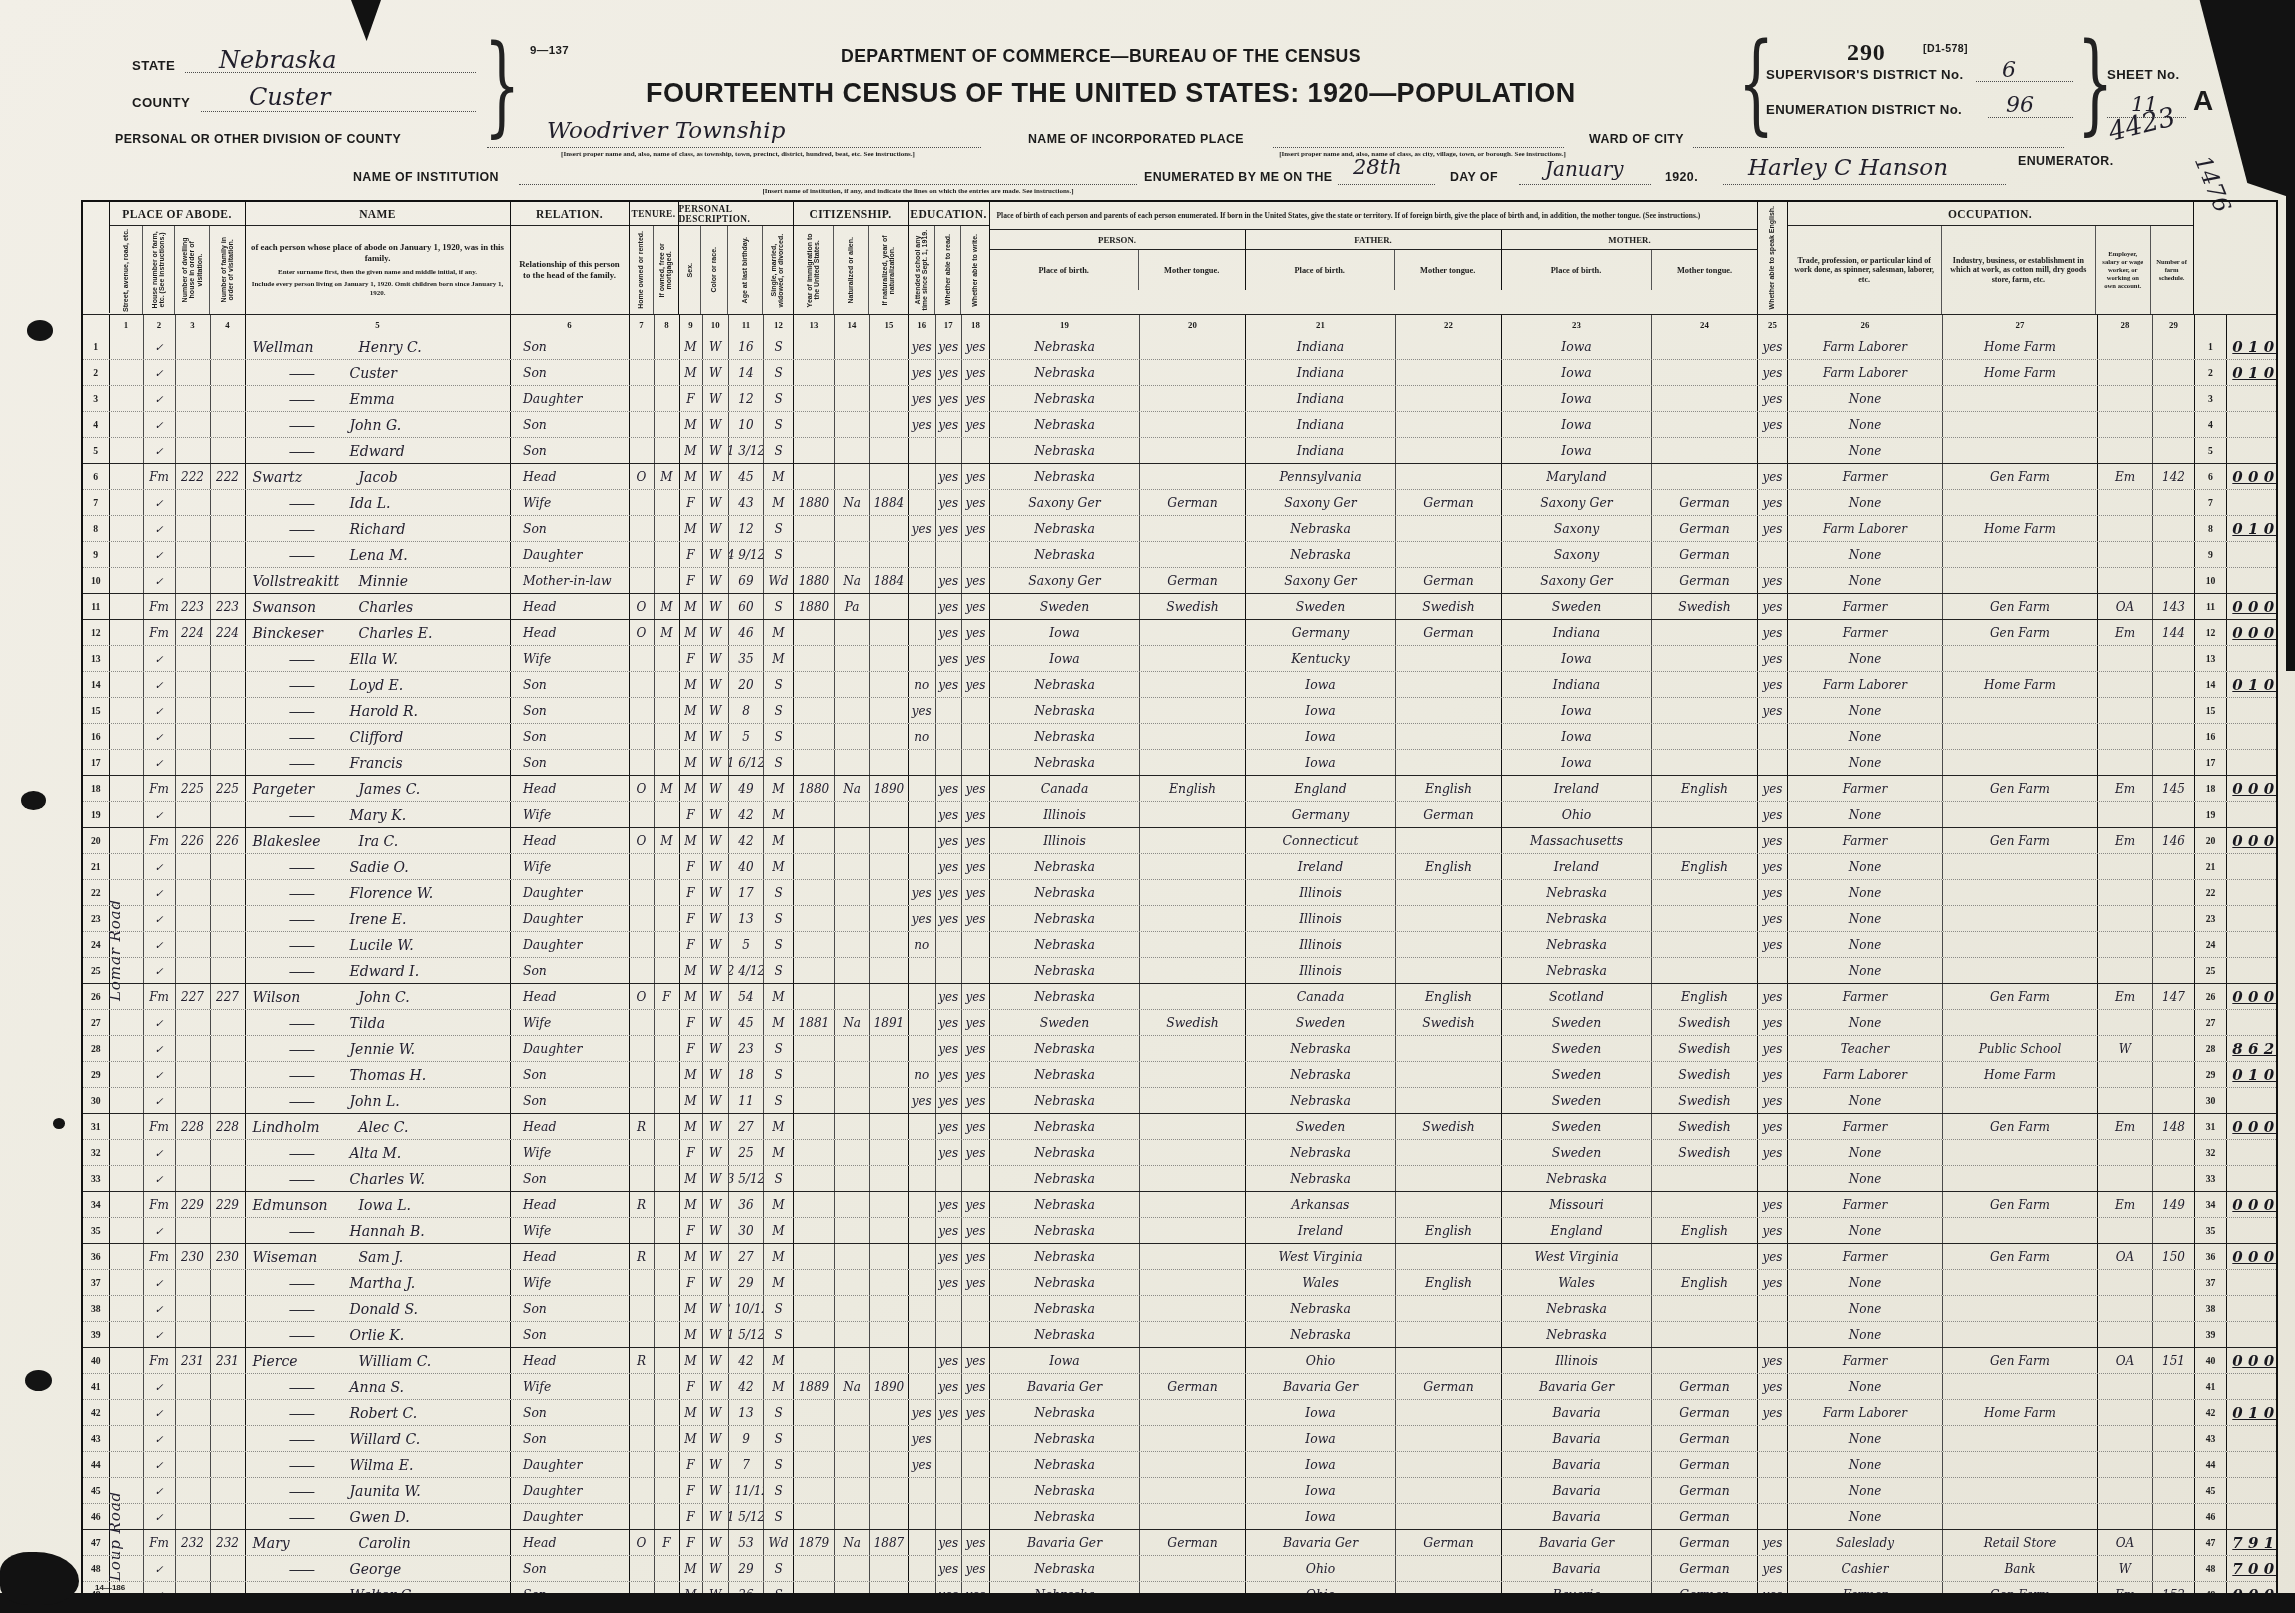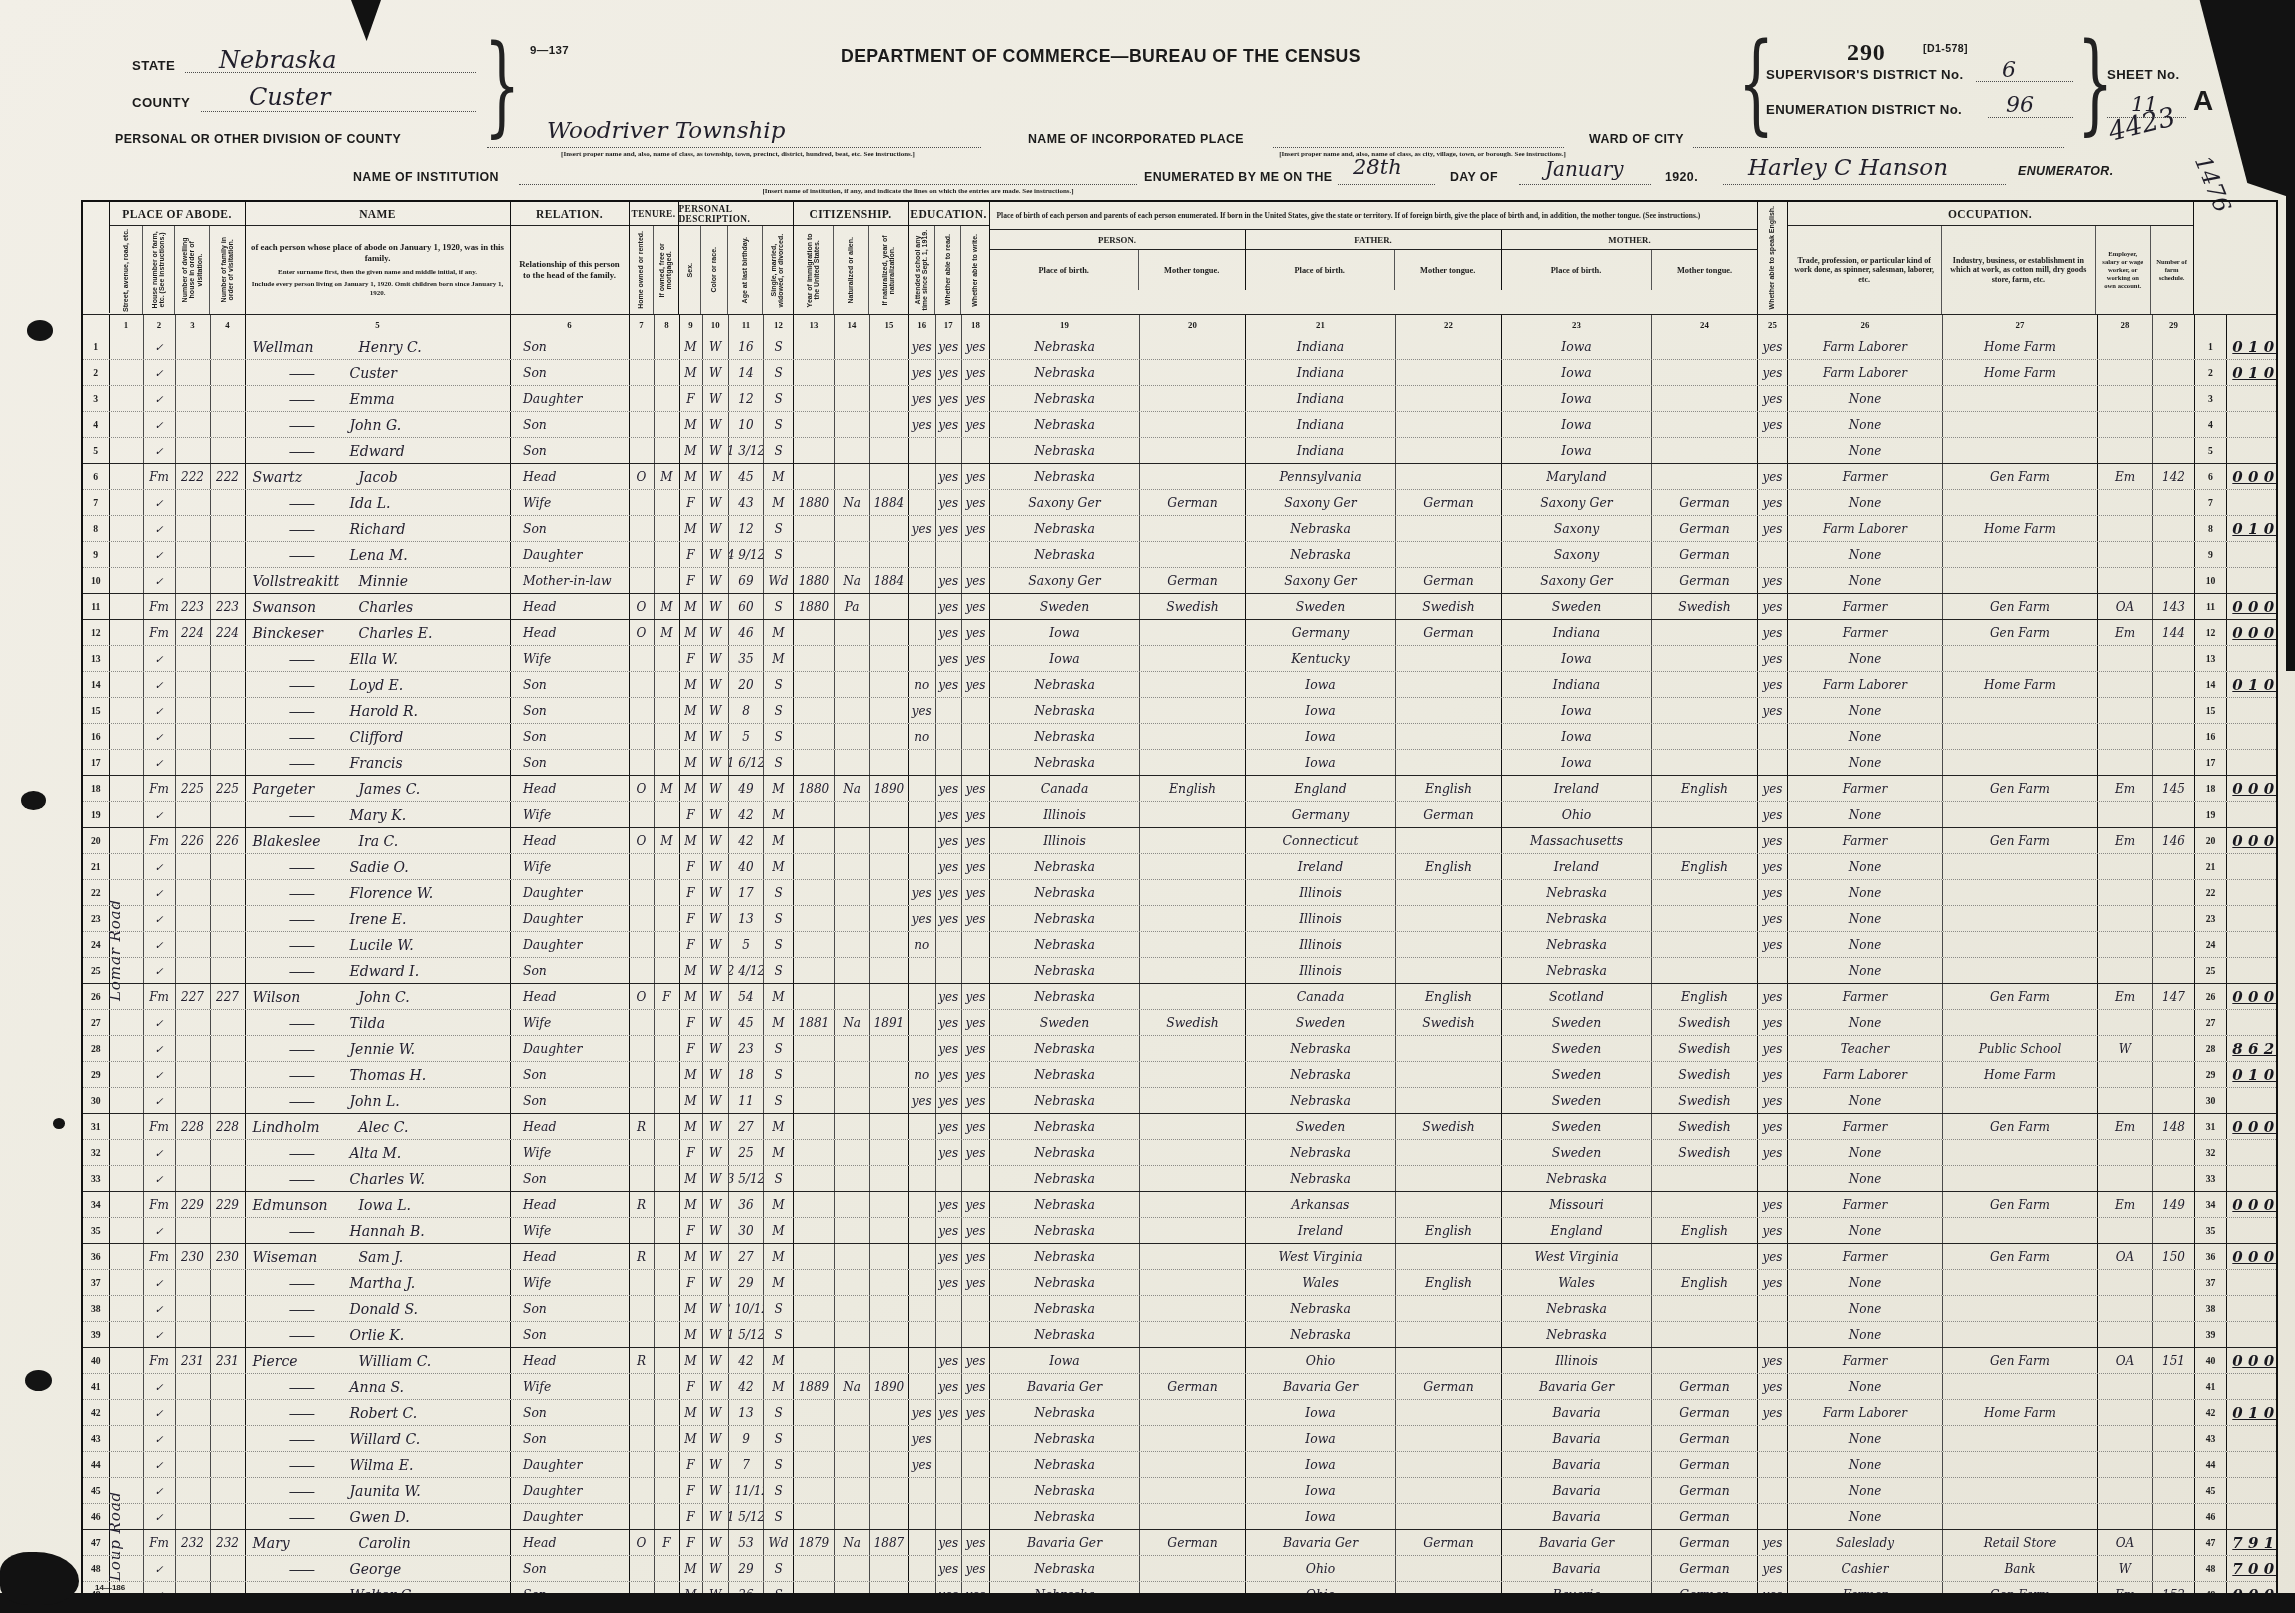--- a/index.html
+++ b/index.html
@@ -58,20 +58,21 @@
 </style>
 </head>
 <body>
 
 <div class="page">
 
   <div class="abs pr lbl" style="left:530px;top:44px;font-size:11.5px;">9—137</div>
   <div class="abs pr lbl" style="left:841px;top:46px;font-size:17.7px;">DEPARTMENT OF COMMERCE—BUREAU OF THE CENSUS</div>
   <div class="abs stamp" style="left:1847px;top:39px;">290</div>
   <div class="abs pr lbl" style="left:1923px;top:42px;font-size:10.6px;">[D1-578]</div>
+  <div class="abs pr lbl" style="left:646px;top:78px;font-size:27px;letter-spacing:0.4px;">FOURTEENTH CENSUS OF THE UNITED STATES: 1920—POPULATION</div>
 
   <div class="abs pr lbl" style="left:132px;top:58px;font-size:13.2px;">STATE</div>
   <div class="abs dot" style="left:185px;top:72px;width:291px;"></div>
   <div class="abs hw" style="left:219px;top:46px;font-size:24px;">Nebraska</div>
   <div class="abs pr lbl" style="left:132px;top:95px;font-size:13.2px;">COUNTY</div>
   <div class="abs dot" style="left:201px;top:111px;width:275px;"></div>
   <div class="abs hw" style="left:249px;top:83px;font-size:24px;">Custer</div>
   <div class="abs brace" style="left:484px;top:51px;">}</div>
 
   <div class="abs brace" style="left:1738px;top:49px;">{</div>
@@ -105,21 +106,21 @@
 
   <div class="abs pr lbl" style="left:1144px;top:170px;font-size:12.4px;">ENUMERATED BY ME ON THE</div>
   <div class="abs dot" style="left:1338px;top:184px;width:97px;"></div>
   <div class="abs hw" style="left:1353px;top:155px;font-size:21px;">28th</div>
   <div class="abs pr lbl" style="left:1450px;top:170px;font-size:12.4px;">DAY OF</div>
   <div class="abs dot" style="left:1519px;top:184px;width:132px;"></div>
   <div class="abs hw" style="left:1533px;top:157px;font-size:20px;margin-left:12px;">January</div>
   <div class="abs pr lbl" style="left:1665px;top:170px;font-size:12.4px;">1920.</div>
   <div class="abs dot" style="left:1723px;top:184px;width:283px;"></div>
   <div class="abs hw" style="left:1748px;top:154px;font-size:23px;">Harley C Hanson</div>
-  <div class="abs pr lbl" style="left:2018px;top:164px;font-size:12.4px;font-style:italic;">ENUMERATOR.</div>
+  <div class="abs pr lbl" style="left:2018px;top:154px;font-size:12.4px;">ENUMERATOR.</div>
   <div class="abs hw" style="left:2214px;top:152px;font-size:23px;transform:rotate(68deg);transform-origin:left top;">1476</div>
 
   <div id="census-table">
       <div class="trow">
         <div class="hsec" style="width: 26.5px; height: 111px;"></div>
         <div class="hsec" style="width: 136px;">
           <div class="htitle">PLACE OF ABODE.</div>
           <div class="hbody">
             <div class="vlab" style="width: 34px;">
               <span>Street, avenue, road, etc.</span>

